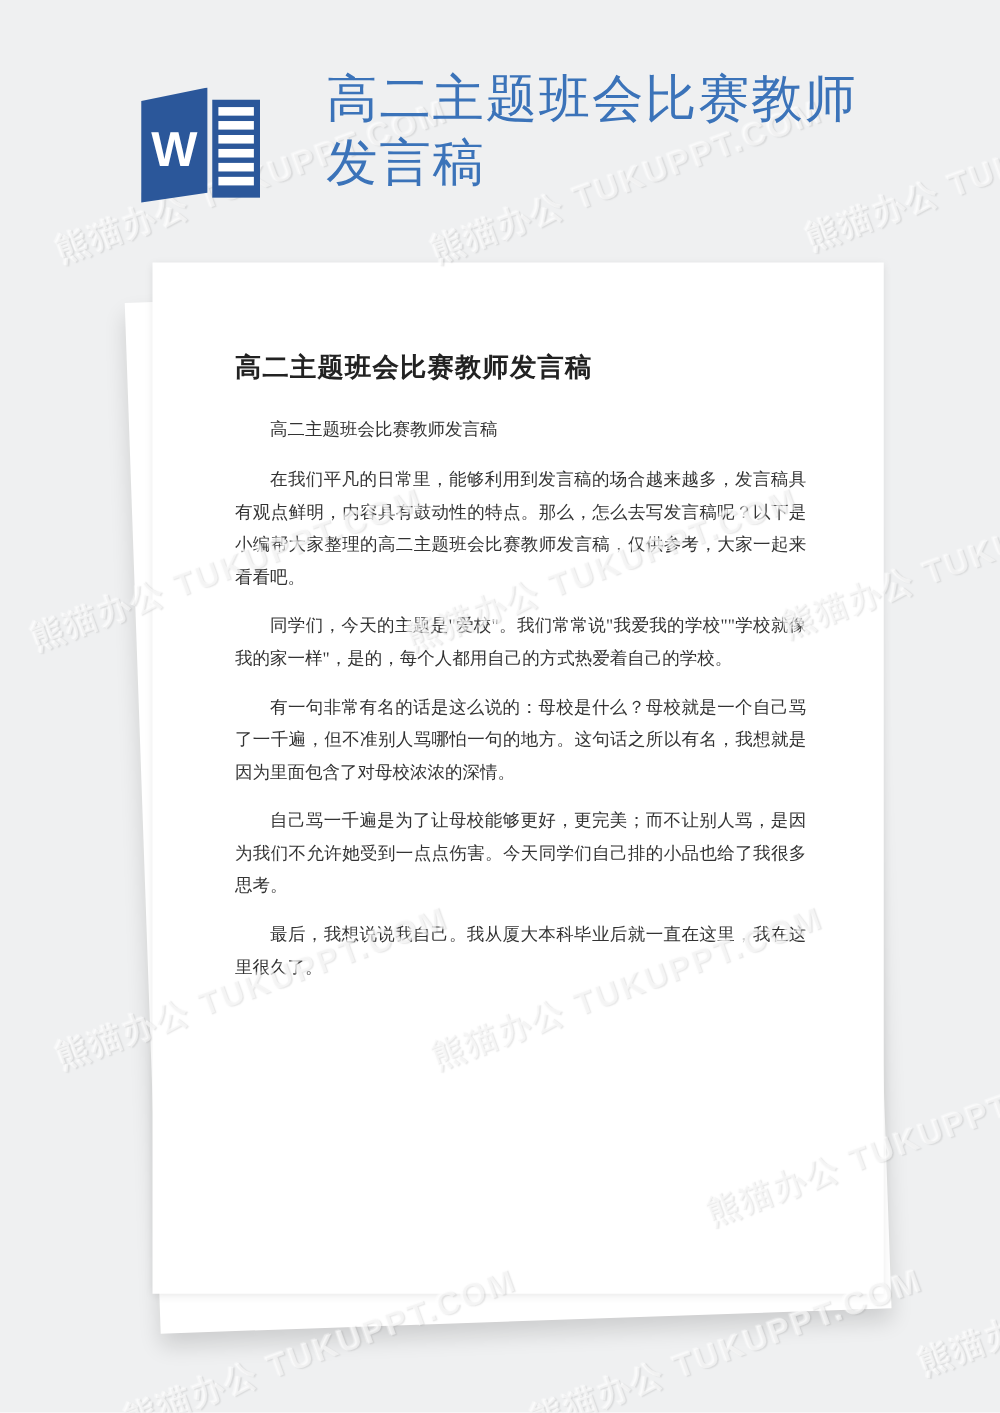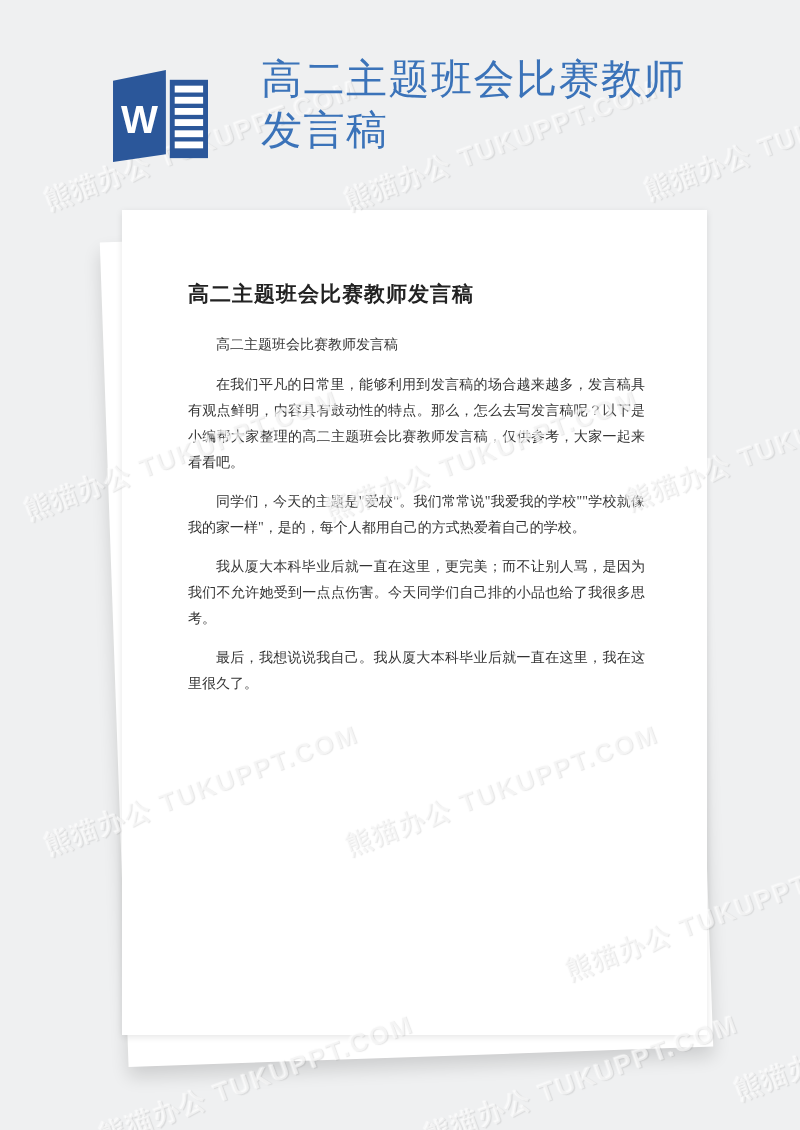--- a/index.html
+++ b/index.html
@@ -76,21 +76,22 @@
 <div class="screen">
 
   <div class="paper back"></div>
 
   <div class="paper front">
     <div class="doc-body">
       <h1>高二主题班会比赛教师发言稿</h1>
       <p class="sub">高二主题班会比赛教师发言稿</p>
       <p>在我们平凡的日常里，能够利用到发言稿的场合越来越多，发言稿具有观点鲜明，内容具有鼓动性的特点。那么，怎么去写发言稿呢？以下是小编帮大家整理的高二主题班会比赛教师发言稿，仅供参考，大家一起来看看吧。</p>
       <p>同学们，今天的主题是"爱校"。我们常常说"我爱我的学校""学校就像我的家一样"，是的，每个人都用自己的方式热爱着自己的学校。</p>
-      <p>我从厦大本科毕业后就一直在这里，更完美；而不让别人骂，是因为我们不允许她受到一点点伤害。今天同学们自己排的小品也给了我很多思考。</p>
+      <p>有一句非常有名的话是这么说的：母校是什么？母校就是一个自己骂了一千遍，但不准别人骂哪怕一句的地方。这句话之所以有名，我想就是因为里面包含了对母校浓浓的深情。</p>
+      <p>自己骂一千遍是为了让母校能够更好，更完美；而不让别人骂，是因为我们不允许她受到一点点伤害。今天同学们自己排的小品也给了我很多思考。</p>
       <p>最后，我想说说我自己。我从厦大本科毕业后就一直在这里，我在这里很久了。</p>
 
     </div>
   </div>
 
   <div class="wm-layer">
     <span class="wm" style="left:40px;top:185px">熊猫办公 TUKUPPT.COM</span>
     <span class="wm" style="left:340px;top:185px">熊猫办公 TUKUPPT.COM</span>
     <span class="wm" style="left:640px;top:175px">熊猫办公 TUKUPPT.COM</span>
     <span class="wm" style="left:20px;top:495px">熊猫办公 TUKUPPT.COM</span>

